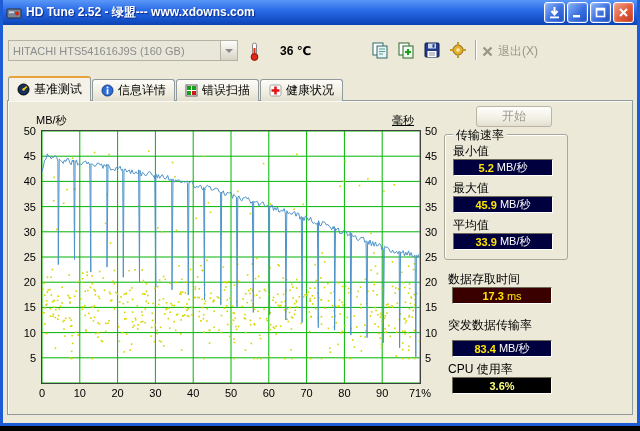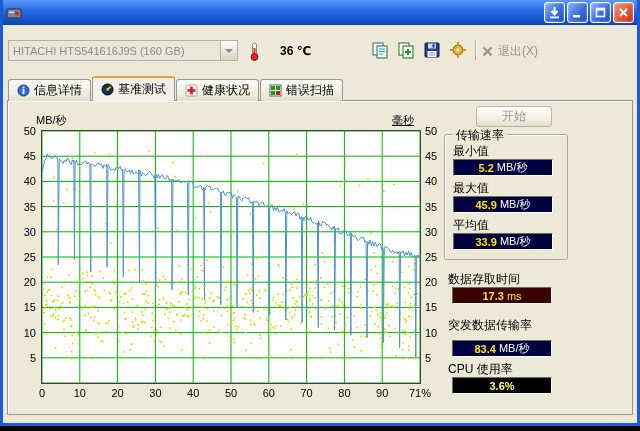--- a/index.html
+++ b/index.html
@@ -90,20 +90,21 @@
   <div class="window">
 
     <div class="titlebar">
       <span style="display:flex;">
         <svg width="16" height="16">
             <rect x="1" y="4" width="14" height="9" rx="1" fill="#7a8494" stroke="#2a2f38"></rect>
             <circle cx="11" cy="8.5" r="2" fill="#d02818"></circle>
             <rect x="3" y="6.5" width="5" height="1.6" fill="#d8dde4"></rect>
           </svg>
       </span>
+      <span class="title">HD Tune 2.52 - 绿盟--- www.xdowns.com</span>
       <span class="tb-btns">
         <span class="tb-btn">
           <svg width="13" height="13">
               <path d="M6.5 1 v6 M3.5 5 l3 3.5 3-3.5" stroke="#fff" stroke-width="2" fill="none"></path>
               <rect x="2" y="10.5" width="9" height="1.8" fill="#fff"></rect>
             </svg>
         </span>
         <span class="tb-btn">
           <svg width="13" height="13">
               <rect x="2" y="9" width="7" height="2.4" fill="#fff"></rect>
@@ -174,53 +175,53 @@
     </span>
     <span class="tool-sep"></span>
     <span class="exit-btn">
       <svg width="13" height="13">
           <path d="M2.5 2.5 L10.5 10.5 M10.5 2.5 L2.5 10.5" stroke="#9a9788" stroke-width="2.4"></path>
         </svg>
       <span>退出(X)</span>
     </span>
 
     <div class="tabs">
-      <div class="tab">
-        <svg width="13" height="13">
-            <circle cx="6.5" cy="6.5" r="5.5" fill="#2a6cd8" stroke="#123c86"></circle>
-            <rect x="5.6" y="5.2" width="1.8" height="5" fill="#fff"></rect>
-            <rect x="5.6" y="2.6" width="1.8" height="1.8" fill="#fff"></rect>
-          </svg>
-        <span>信息详情</span>
-      </div>
       <div class="tab active">
         <svg width="13" height="13">
             <circle cx="6.5" cy="6.5" r="5.5" fill="#14305c" stroke="#000"></circle>
             <path d="M6.5 6.5 L9.8 3.6" stroke="#ffd400" stroke-width="1.6"></path>
             <circle cx="6.5" cy="6.5" r="1.2" fill="#ffd400"></circle>
           </svg>
         <span>基准测试</span>
       </div>
       <div class="tab">
         <svg width="13" height="13">
-            <rect x="1" y="1" width="11" height="11" rx="1.5" fill="#fff" stroke="#a0a0a0"></rect>
-            <rect x="5.2" y="2.5" width="2.6" height="8" fill="#e01818"></rect>
-            <rect x="2.5" y="5.2" width="8" height="2.6" fill="#e01818"></rect>
+            <circle cx="6.5" cy="6.5" r="5.5" fill="#2a6cd8" stroke="#123c86"></circle>
+            <rect x="5.6" y="5.2" width="1.8" height="5" fill="#fff"></rect>
+            <rect x="5.6" y="2.6" width="1.8" height="1.8" fill="#fff"></rect>
           </svg>
-        <span>健康状况</span>
+        <span>信息详情</span>
       </div>
       <div class="tab">
         <svg width="13" height="13">
             <rect x="1" y="1" width="11" height="11" fill="#fff" stroke="#606060"></rect>
             <rect x="2" y="2" width="4" height="4" fill="#18a018"></rect>
             <rect x="7" y="2" width="4" height="4" fill="#18a018"></rect>
             <rect x="2" y="7" width="4" height="4" fill="#18a018"></rect>
             <rect x="7" y="7" width="4" height="4" fill="#d01818"></rect>
           </svg>
         <span>错误扫描</span>
+      </div>
+      <div class="tab">
+        <svg width="13" height="13">
+            <rect x="1" y="1" width="11" height="11" rx="1.5" fill="#fff" stroke="#a0a0a0"></rect>
+            <rect x="5.2" y="2.5" width="2.6" height="8" fill="#e01818"></rect>
+            <rect x="2.5" y="5.2" width="8" height="2.6" fill="#e01818"></rect>
+          </svg>
+        <span>健康状况</span>
       </div>
     </div>
 
     <div class="panel">
       <div class="start-btn">开始</div>
 
       <span class="axis-cap" style="left:28px; top:12px;">MB/秒</span>
       <span class="axis-cap" style="left:384px; top:12px;text-decoration:underline;">毫秒</span>
 
       <div class="plot" style="border-color: rgb(64, 64, 64);">

